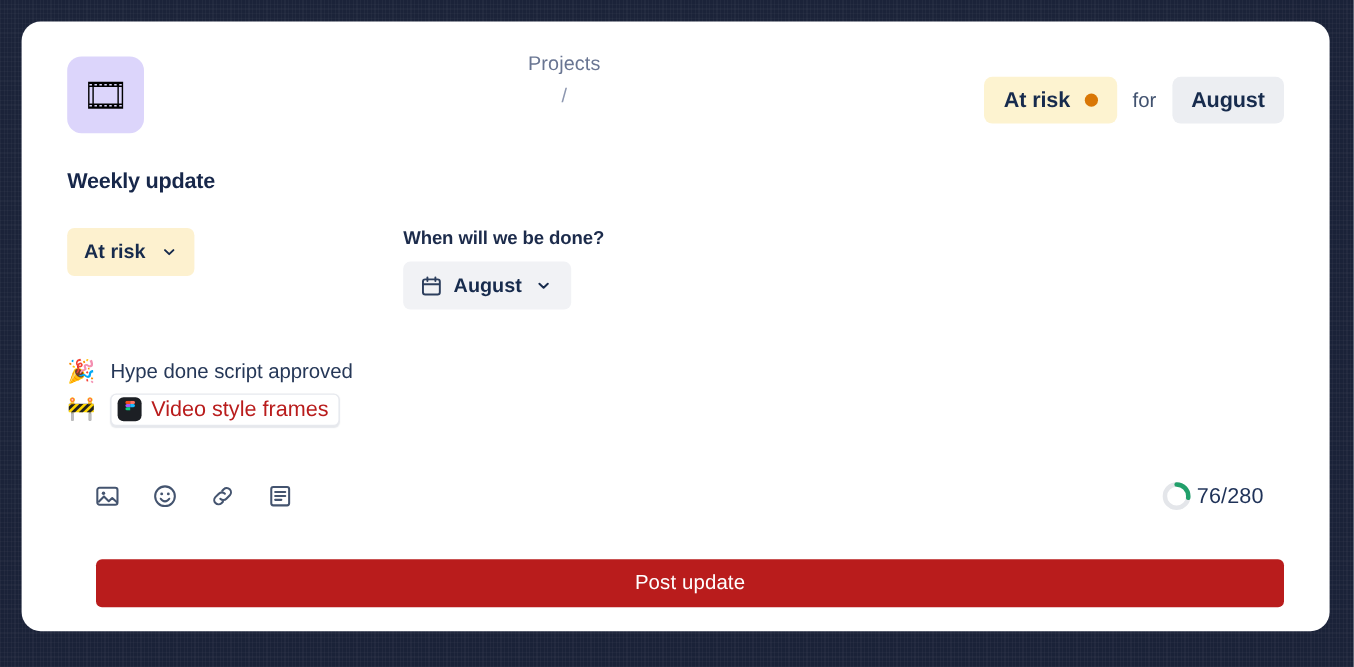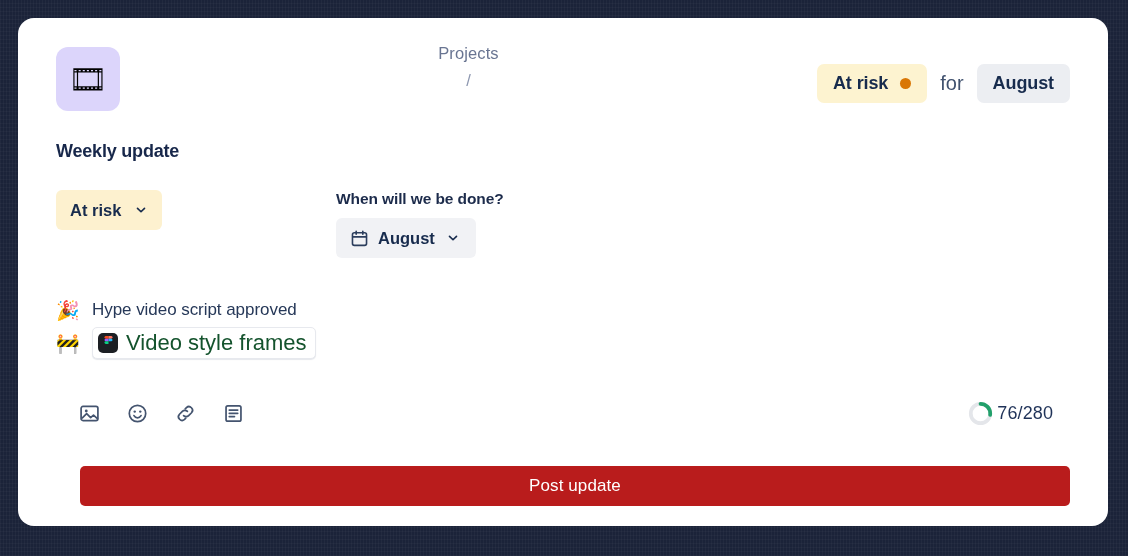--- a/index.html
+++ b/index.html
@@ -111,21 +111,21 @@
 
   .dot {
     width: 11px;
     height: 11px;
     border-radius: 50%;
     background: #d97706;
     display: inline-block;
   }
 
   .for-word {
-    font-size: 20px;
+    font-size: 17px;
     color: #41526f;
   }
 
   
   .section-title {
     margin-top: 30px;
     font-size: 18px;
     font-weight: 700;
     color: #17274a;
     letter-spacing: -0.2px;
@@ -198,22 +198,22 @@
   .figma-badge {
     width: 20px; height: 20px;
     border-radius: 5px;
     background: #1c1f24;
     position: relative;
     flex: 0 0 auto;
   }
   .figma-badge svg { position: absolute; left: 5px; top: 3px; }
 
   .link-text {
-    font-size: 22px;
-    color: #14532d;
+    font-size: 18px;
+    color: #b91c1c;
     text-decoration: none;
   }
 
   
   .toolbar-row {
     position: absolute;
     left: 56px;
     right: 38px;
     top: 380px;
     display: flex;
@@ -323,21 +323,21 @@
             </svg>
           </span>
         </div>
       </div>
     </div>
 
     <div class="update-body">
 
       <div class="body-line">
         <span class="emoji">🎉</span>
-        <span class="body-text">Hype video script approved</span>
+        <span class="body-text">Hype done script approved</span>
       </div>
 
       <div class="body-line">
         <span class="emoji">🚧</span>
         <span class="link-chip">
           <span class="figma-badge">
             <svg width="11" height="15" viewBox="0 0 12 17" fill="none">
               <path d="M3 0h3v3H3a1.5 1.5 0 0 1 0-3z" fill="#f24e1e"></path>
               <path d="M6 0h3a1.5 1.5 0 0 1 0 3H6V0z" fill="#ff7262"></path>
               <path d="M6 3h3a1.5 1.5 0 0 1 0 3H6V3z" fill="#1abcfe"></path>

